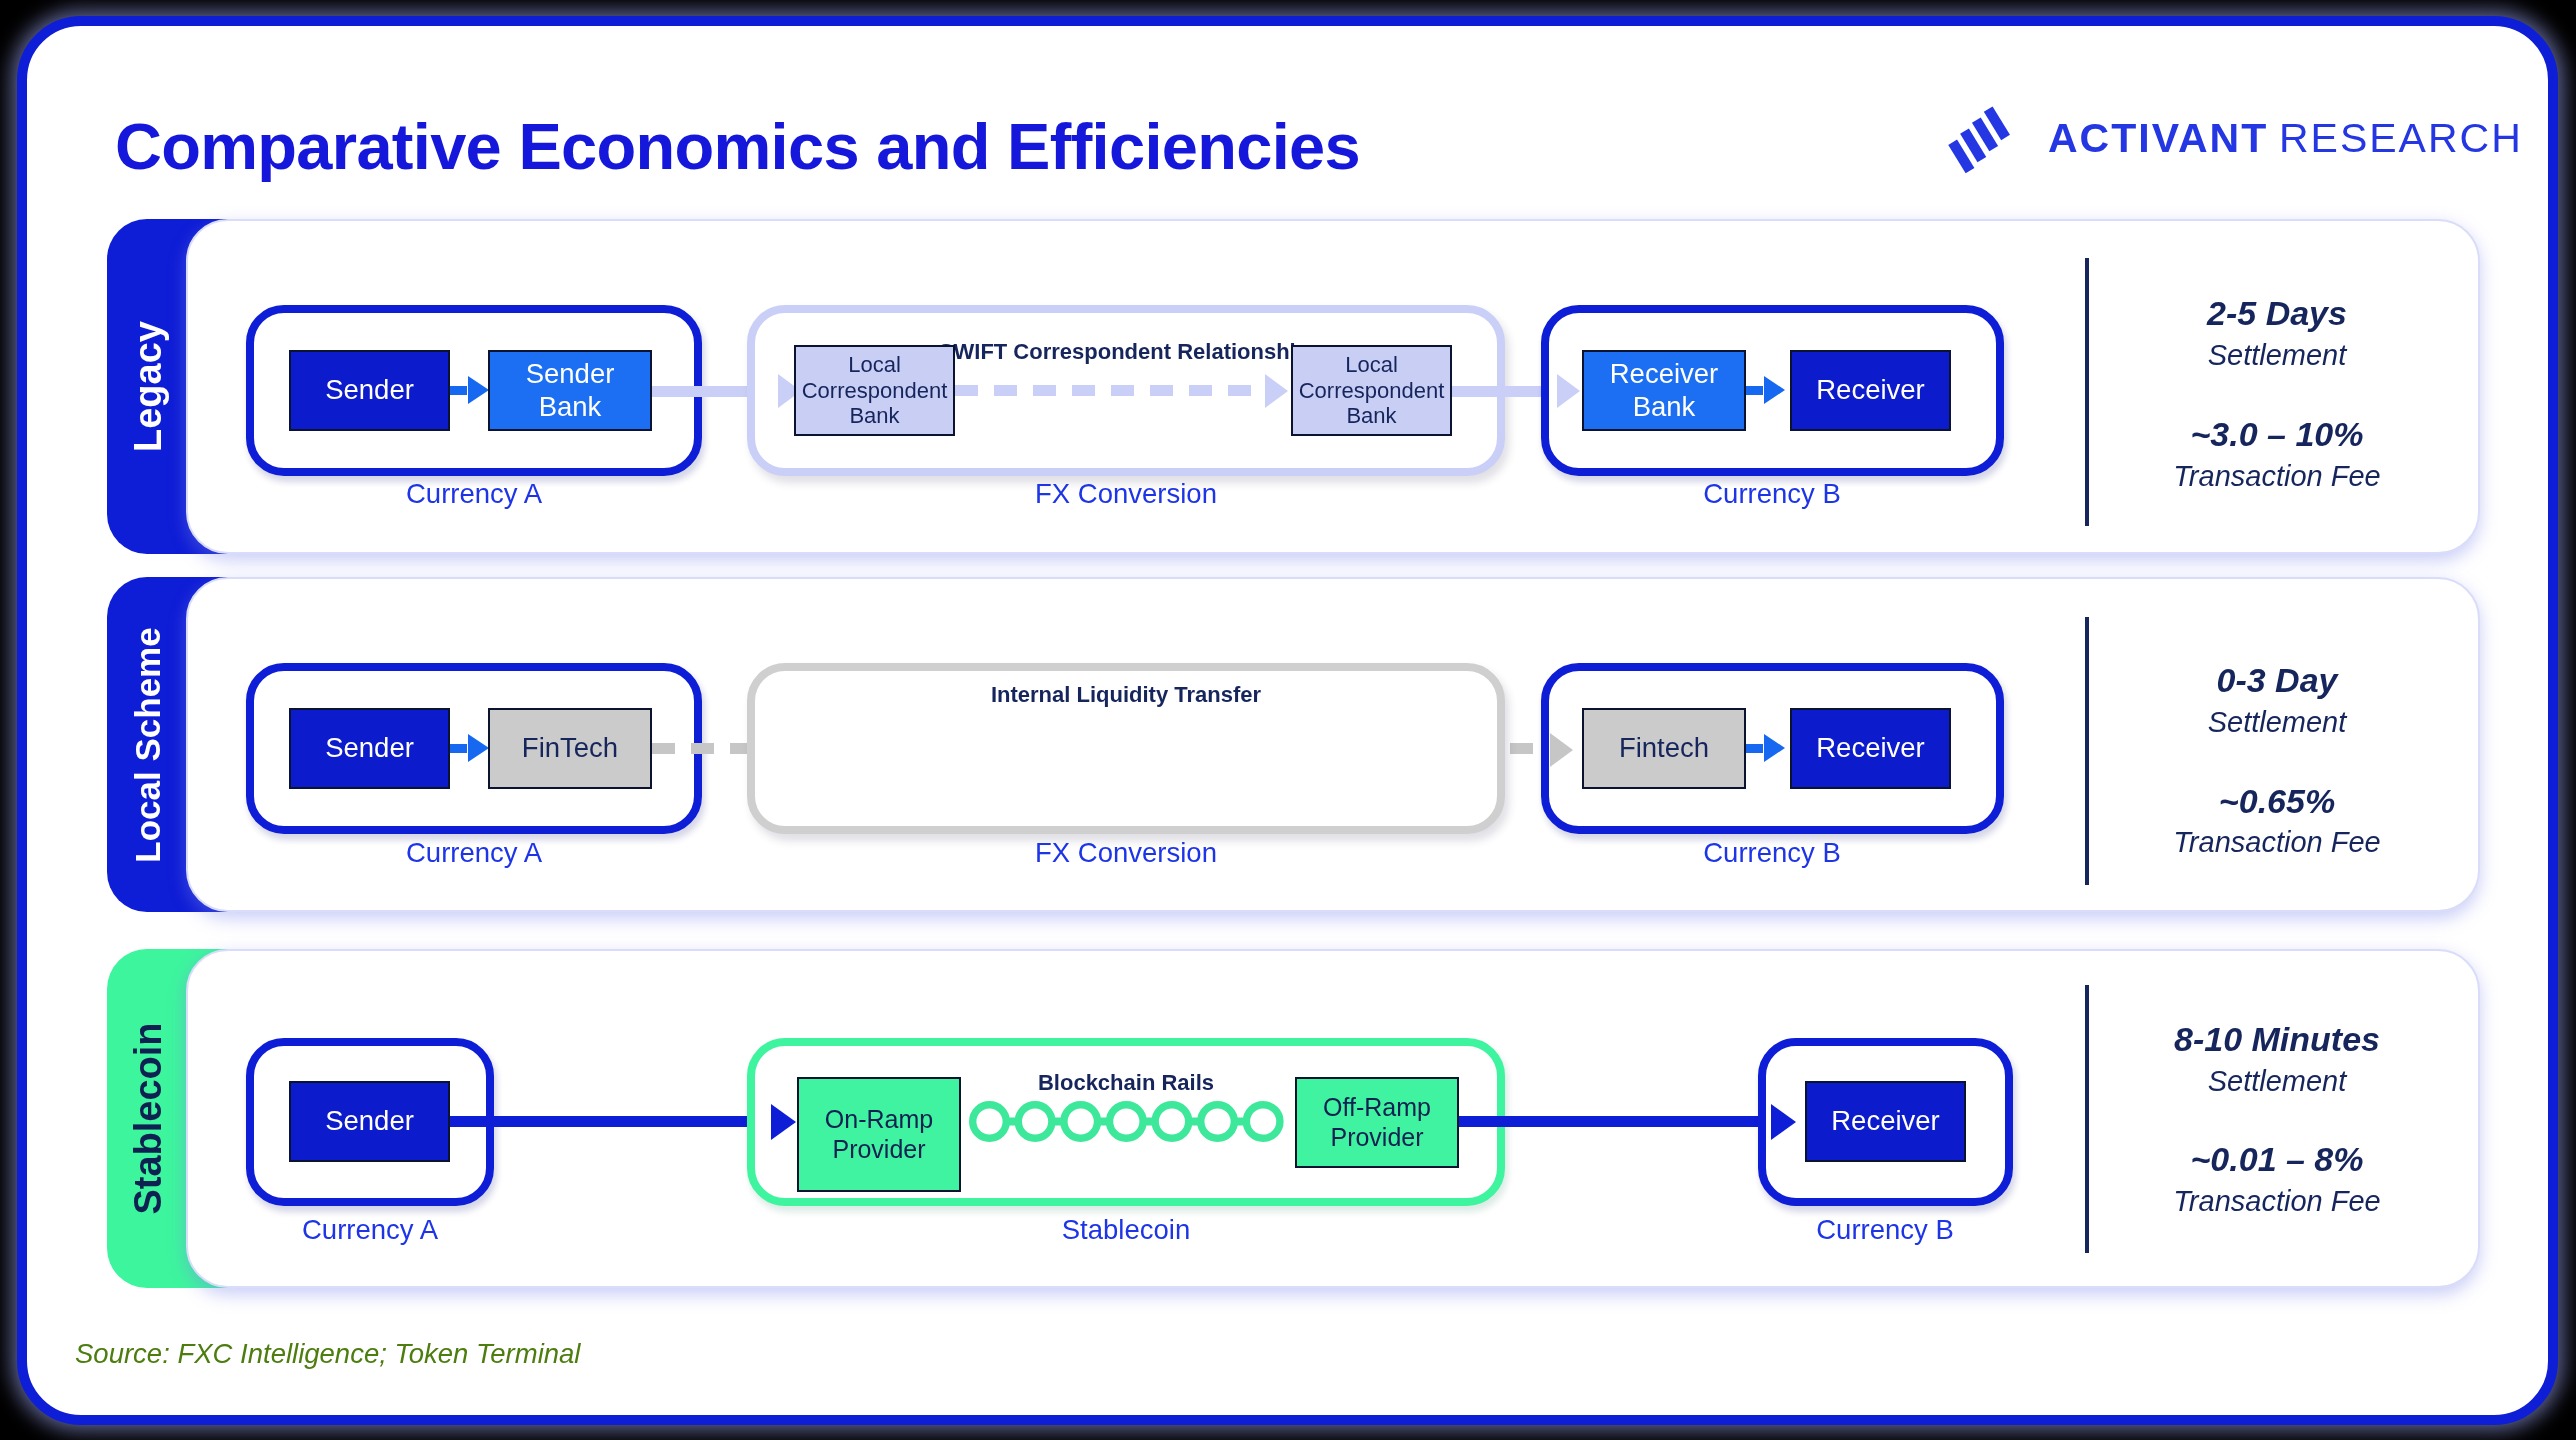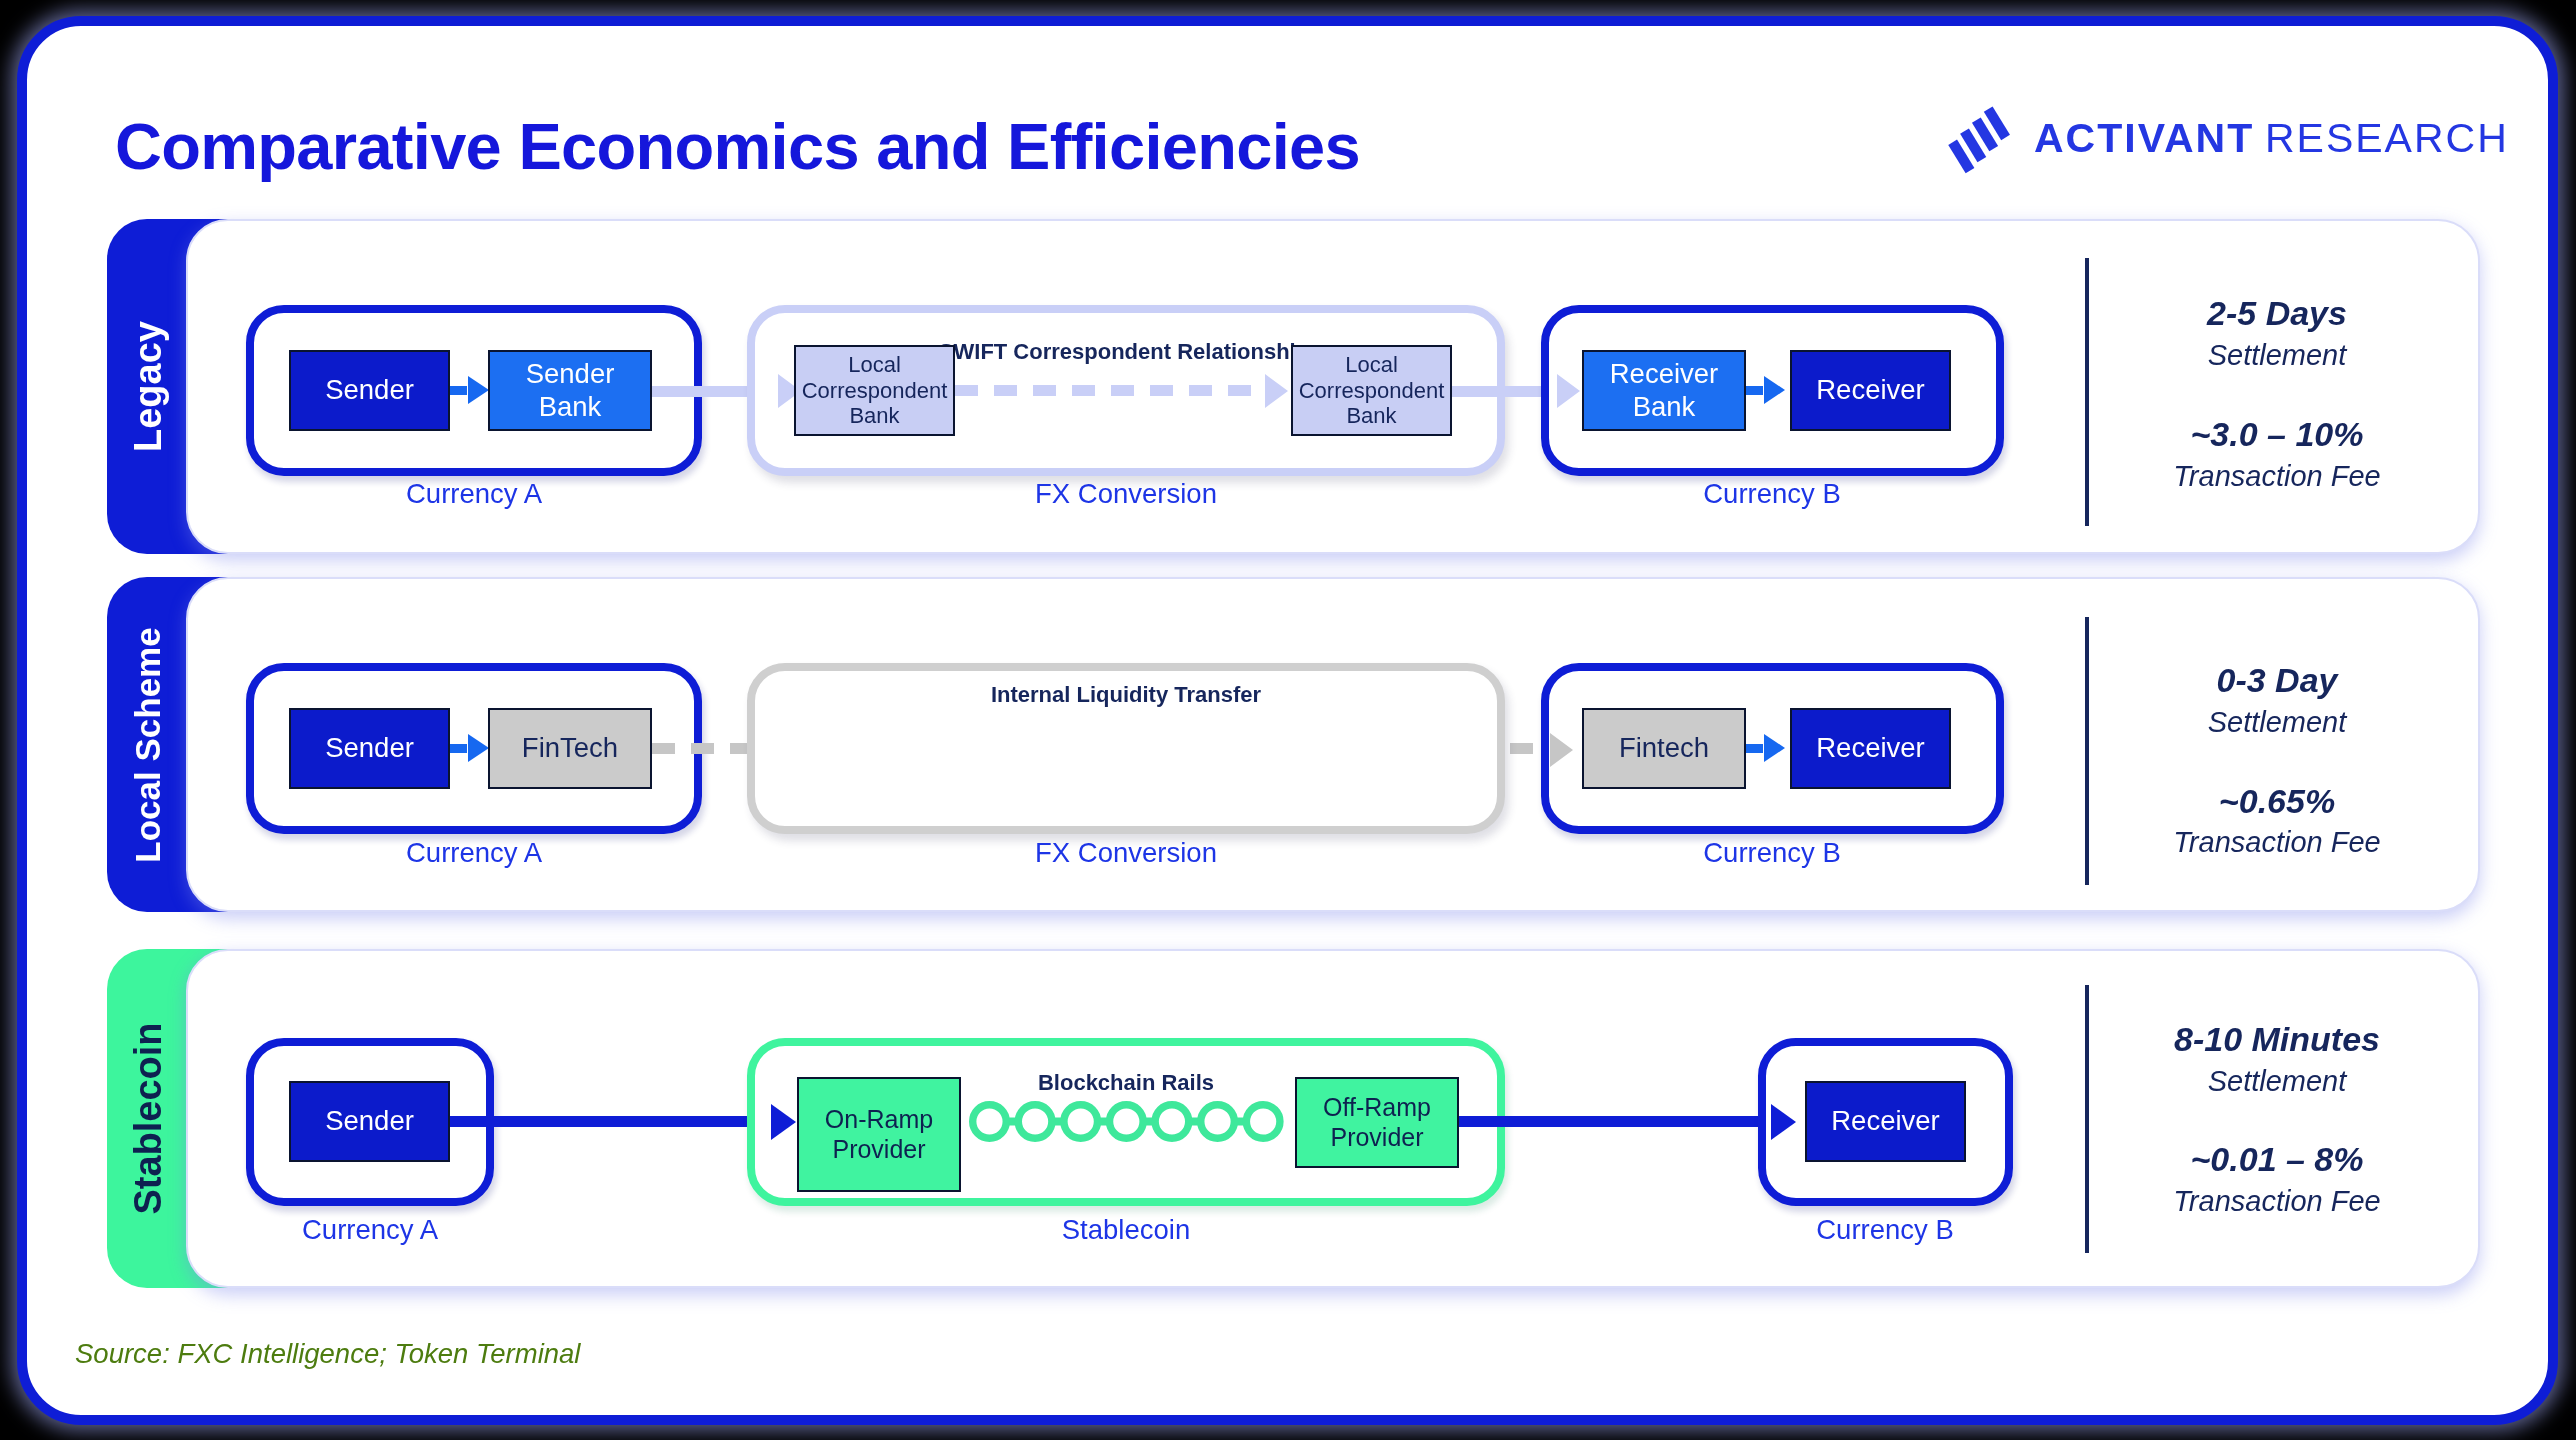--- a/index.html
+++ b/index.html
@@ -9,21 +9,21 @@
   .abs{position:absolute;}
 
   
   .frame{position:absolute;left:17.4px;top:16px;width:2541px;height:1409px;background:#fff;
          border:10.7px solid #0E1DD6;border-radius:64px;
          box-shadow:0 0 19px 5.4px rgba(165,175,255,.55);}
 
   .page-title{position:absolute;left:115px;top:66px;font-size:65px;font-weight:800;
               color:#1517DB;letter-spacing:-0.7px;white-space:nowrap;margin-top:43px;}
 
-  .brand{position:absolute;left:1940px;top:98px;height:81px;display:flex;align-items:center;gap:15px;}
+  .brand{position:absolute;left:1940px;top:98px;height:81px;display:flex;align-items:center;gap:29px;}
   .brand-text{font-size:41px;letter-spacing:2px;color:#2437E2;white-space:nowrap;}
   .brand-text .primary{font-weight:800;}
   .brand-text .secondary{font-weight:400;margin-left:10.7px;}
 
   
   .tab{position:absolute;left:107px;width:201px;border-radius:40px;}
   .tab.blue{background:#0E1DD6;}
   .tab.green{background:#3DF59D;}
   .tab-label-wrap{position:absolute;left:107px;width:82px;display:flex;align-items:center;justify-content:center;z-index:3;}
   .tab-label{transform:rotate(-90deg);white-space:nowrap;font-weight:800;font-size:38px;}

